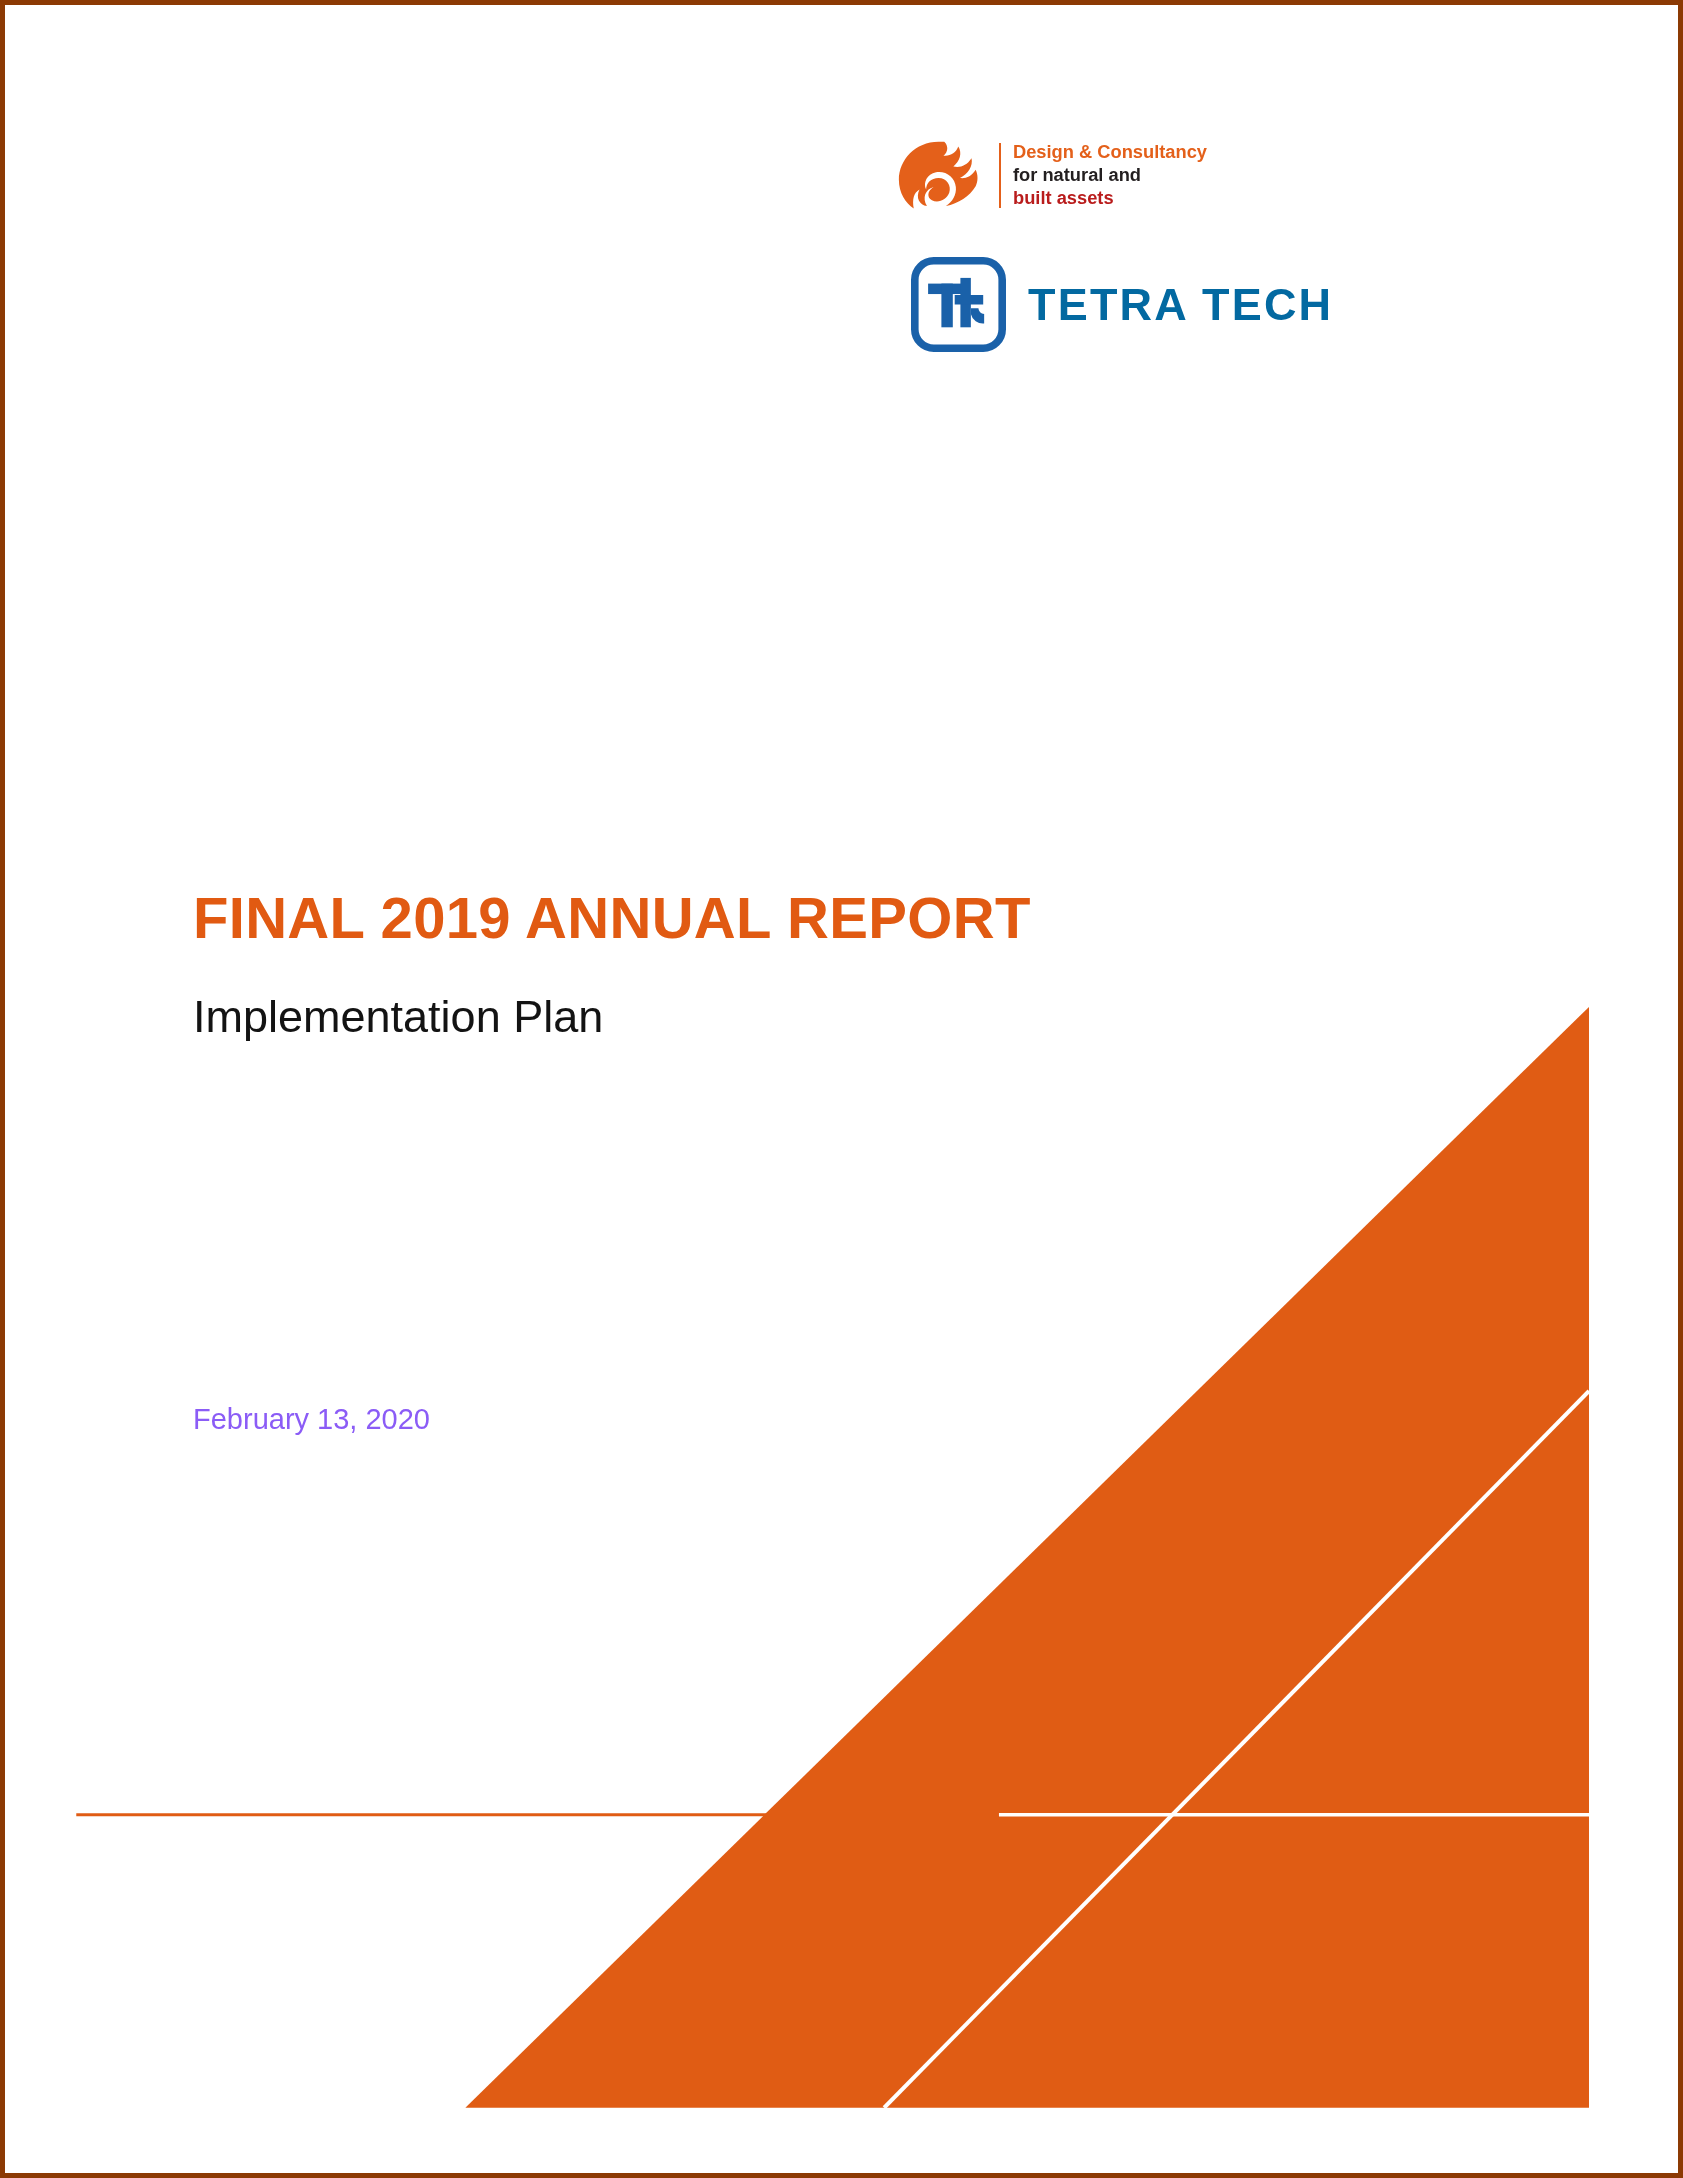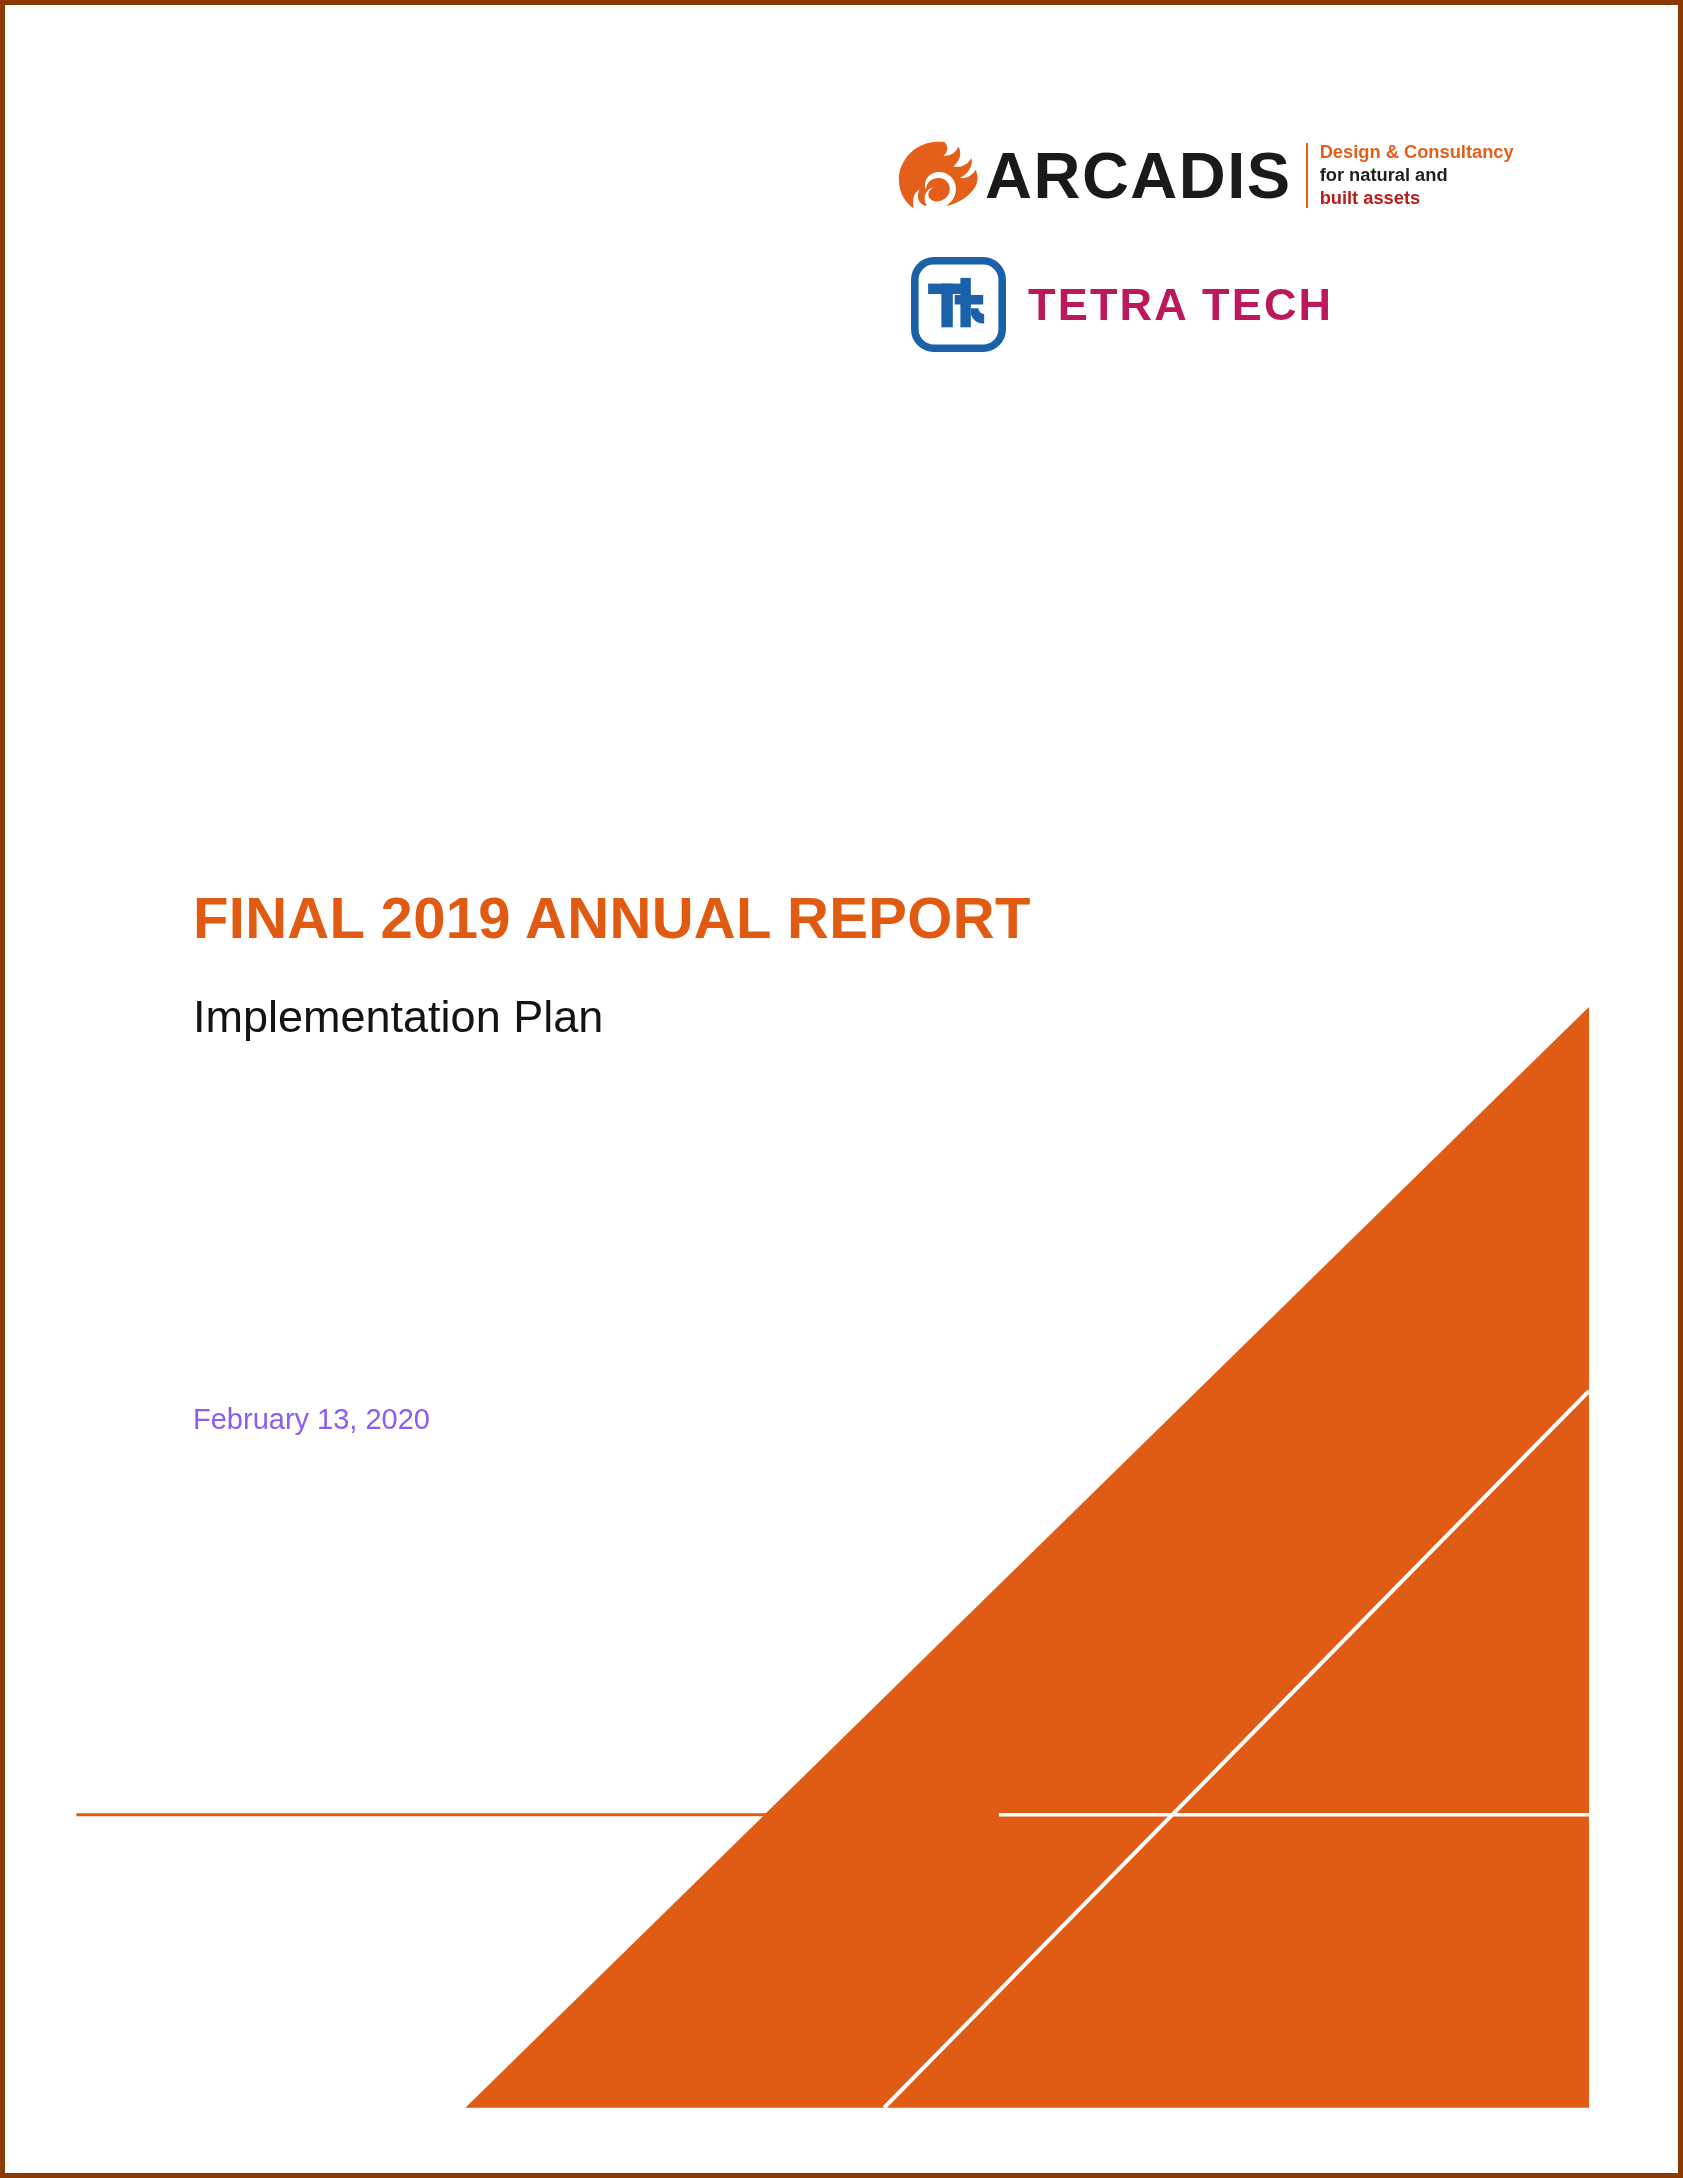--- a/index.html
+++ b/index.html
@@ -82,21 +82,21 @@
   }
   .tt-mark {
     width: 95px;
     height: 95px;
     flex: 0 0 auto;
   }
   .tt-word {
     font-size: 45px;
     font-weight: bold;
     letter-spacing: 2.2px;
-    color: #be185d;
+    color: #0369a1;
     margin-left: 22px;
     line-height: 1;
     font-family: "Liberation Sans", sans-serif;
     white-space: nowrap;
   }
 
   
   .client-name {
     position: absolute;
     left: 188px;
@@ -162,21 +162,20 @@
 
     <line x1="888" y1="2124" x2="1600" y2="1400" stroke="#FFFFFF" stroke-width="4"></line>
   </svg>
 
   <div class="logo-block">
 
     <div class="arcadis-logo">
       <svg class="arcadis-mark" viewBox="0 0 100 86" aria-hidden="true">
         <path fill="#E4601A" d="M50 2 C22 2 2 24 2 48 C2 64 10 76 20 83 C18 72 20 64 27 60 C22 70 27 79 36 80 C30 70 34 60 44 57 C36 62 36 70 42 73 C50 77 60 72 63 64 C66 55 60 46 50 46 C41 46 35 52 35 60 C31 52 36 41 47 39 C59 37 70 45 71 57 C72 66 67 75 59 80 C74 77 88 68 95 56 C98 50 98 42 95 36 C90 44 83 47 76 46 C86 41 92 31 90 22 C84 31 76 34 68 32 C76 26 79 16 74 8 C71 16 64 20 56 19 C62 14 62 7 57 2 Z"></path>
       </svg>
-      <span class="arcadis-word">ARCADIS</span>
       <span class="arcadis-divider"></span>
       <span class="arcadis-tag">
         <span class="t1">Design &amp; Consultancy</span>
         <span class="t2">for natural and</span>
         <span class="t3">built assets</span>
       </span>
     </div>
 
     <div class="tetratech-logo">
       <svg class="tt-mark" viewBox="0 0 100 100" aria-hidden="true">

